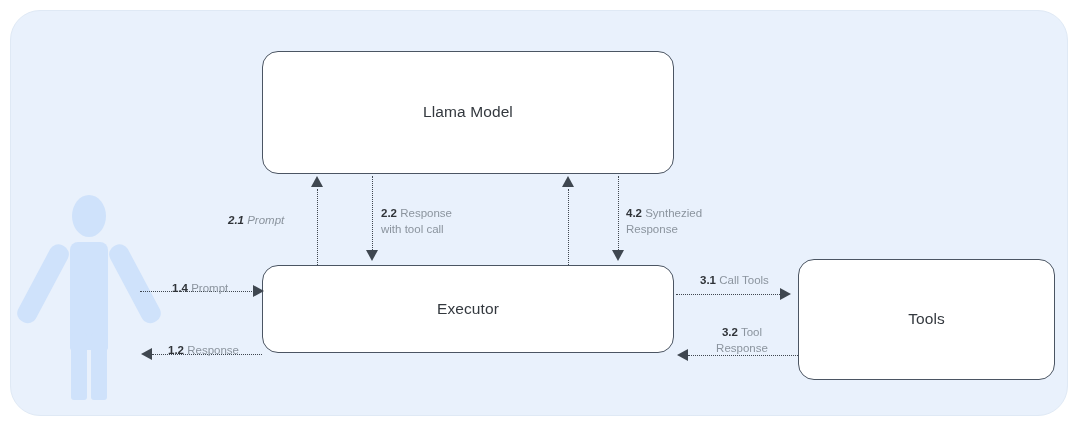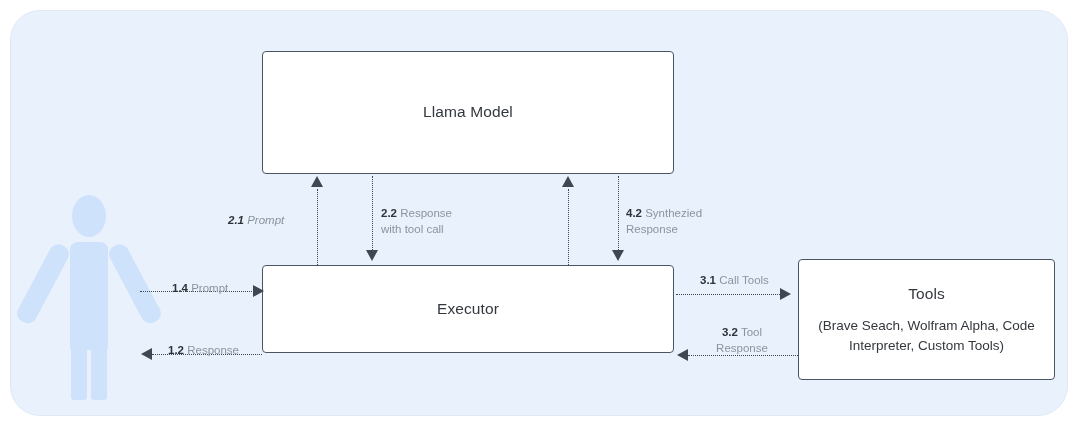--- a/index.html
+++ b/index.html
@@ -32,21 +32,21 @@
     border: 1px solid #dfe9f5;
     border-radius: 30px;
     box-sizing: border-box;
   }
 
   
   .node {
     position: absolute;
     background: #ffffff;
     border: 1.4px solid #4b5563;
-    border-radius: 4px;
+    border-radius: 16px;
     box-sizing: border-box;
     display: flex;
     flex-direction: column;
     align-items: center;
     justify-content: center;
     text-align: center;
   }
   .node-title {
     color: #33383e;
     font-size: 15.5px;
@@ -178,21 +178,20 @@
   <div class="node" id="llama-box">
     <div class="node-title">Llama Model</div>
   </div>
 
   <div class="node" id="executor-box">
     <div class="node-title">Executor</div>
   </div>
 
   <div class="node" id="tools-box">
     <div class="node-title">Tools</div>
-    <div class="node-sub">(Brave Seach, Wolfram Alpha, Code Interpreter, Custom Tools)</div>
   </div>
 
   <div class="hline" style="left:140px; top:291px; width:116px;"></div>
   <div class="arrow right" style="left:253px; top:285px;"></div>
   <div class="edge-label" style="left:172px; top:281px;"><span class="num">1.4</span><span> Prompt</span></div>
 
   <div class="hline" style="left:152px; top:354px; width:110px;"></div>
   <div class="arrow left" style="left:141px; top:348px;"></div>
   <div class="edge-label" style="left:168px; top:343px;"><span class="num">1.2</span><span> Response</span></div>
 

